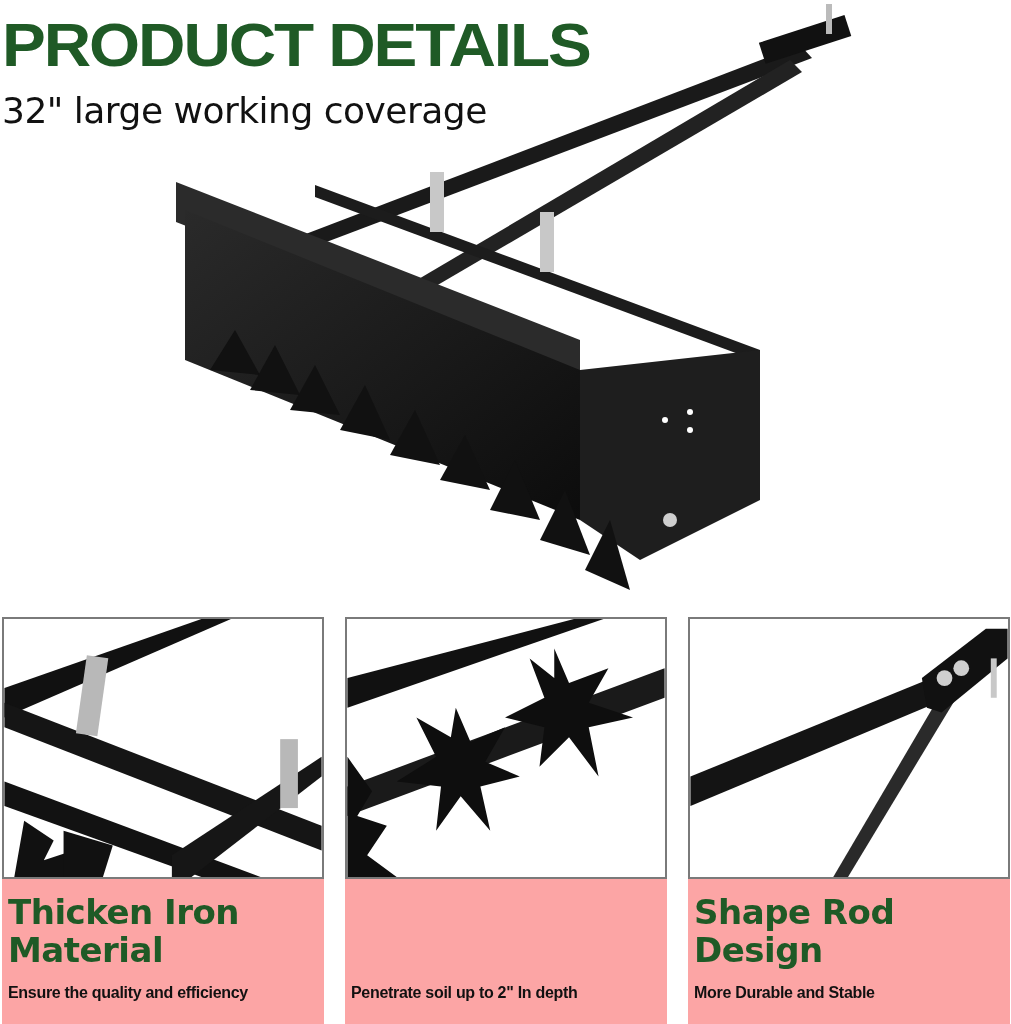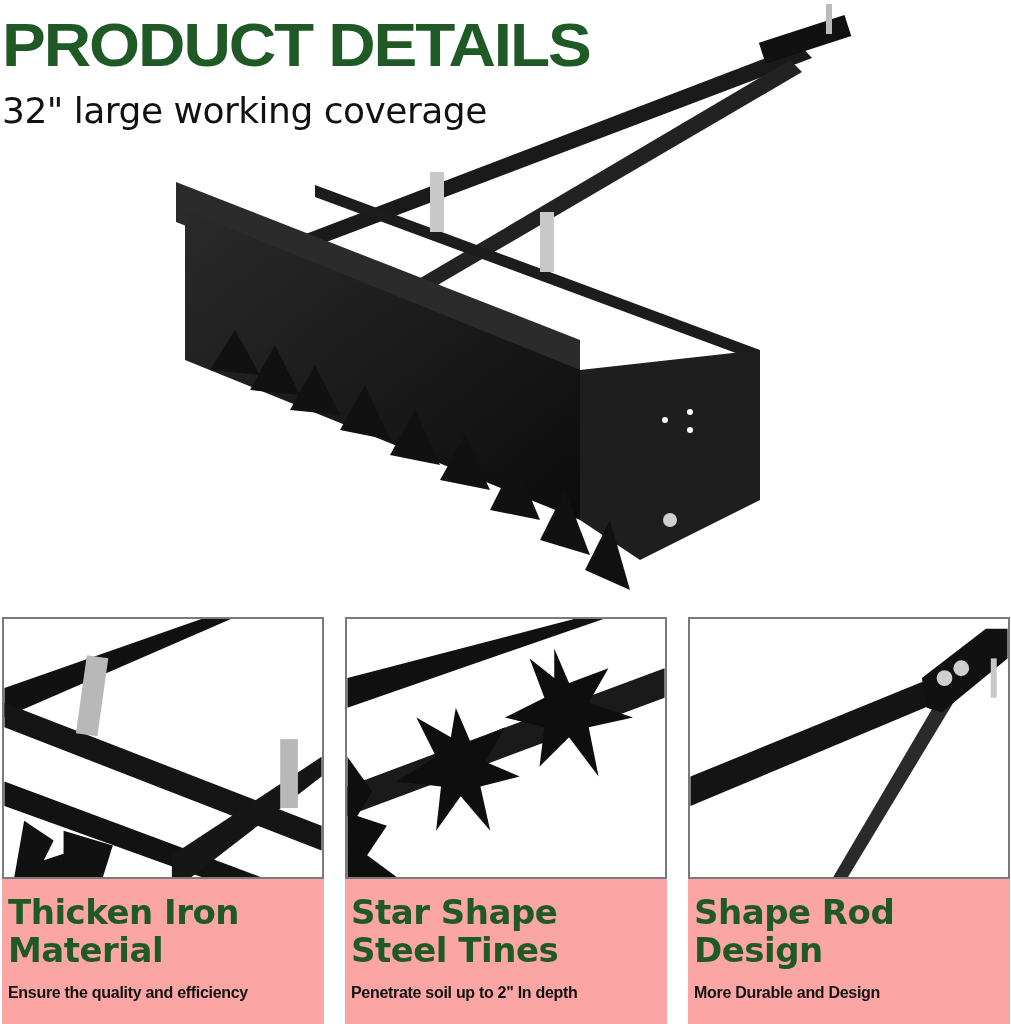--- a/index.html
+++ b/index.html
@@ -110,30 +110,29 @@
     <svg viewBox="0 0 322 262" aria-label="Close-up of star shaped steel tines on axle">
       <polygon points="0,60 230,0 260,0 0,90" fill="#111"></polygon>
       <polygon points="0,170 322,50 322,80 0,200" fill="#1a1a1a"></polygon>
       <g fill="#0e0e0e">
         <polygon points="110,90 125,125 160,110 140,145 175,160 135,170 145,215 115,180 90,215 95,170 50,165 90,140 70,100 105,120"></polygon>
         <polygon points="210,30 225,65 265,50 245,85 290,100 245,110 255,160 225,120 195,150 200,110 160,100 200,80 185,40 210,60"></polygon>
         <polygon points="0,140 25,175 10,200 40,210 20,240 50,262 0,262"></polygon>
       </g>
     </svg>
   </div>
-  <div class="title">Star Shape Steel Tines</div>
   <div class="desc">Penetrate soil up to 2" In depth</div>
 </div>
 
 <div class="panel" id="p3">
   <div class="frame">
     <svg viewBox="0 0 322 262" aria-label="Close-up of double tow rod joint with hitch pin">
       <polygon points="0,160 245,60 250,85 0,190" fill="#141414"></polygon>
       <polygon points="145,262 255,75 270,80 160,262" fill="#2a2a2a"></polygon>
       <polygon points="235,60 300,10 322,10 322,40 255,95 240,90" fill="#111"></polygon>
       <circle cx="258" cy="60" r="8" fill="#cfcfcf"></circle>
       <circle cx="275" cy="50" r="8" fill="#cfcfcf"></circle>
       <rect x="305" y="40" width="6" height="40" fill="#c8c8c8"></rect>
     </svg>
   </div>
   <div class="title">Shape Rod Design</div>
-  <div class="desc">More Durable and Design</div>
+  <div class="desc">More Durable and Stable</div>
 </div>
 
 </body></html>

